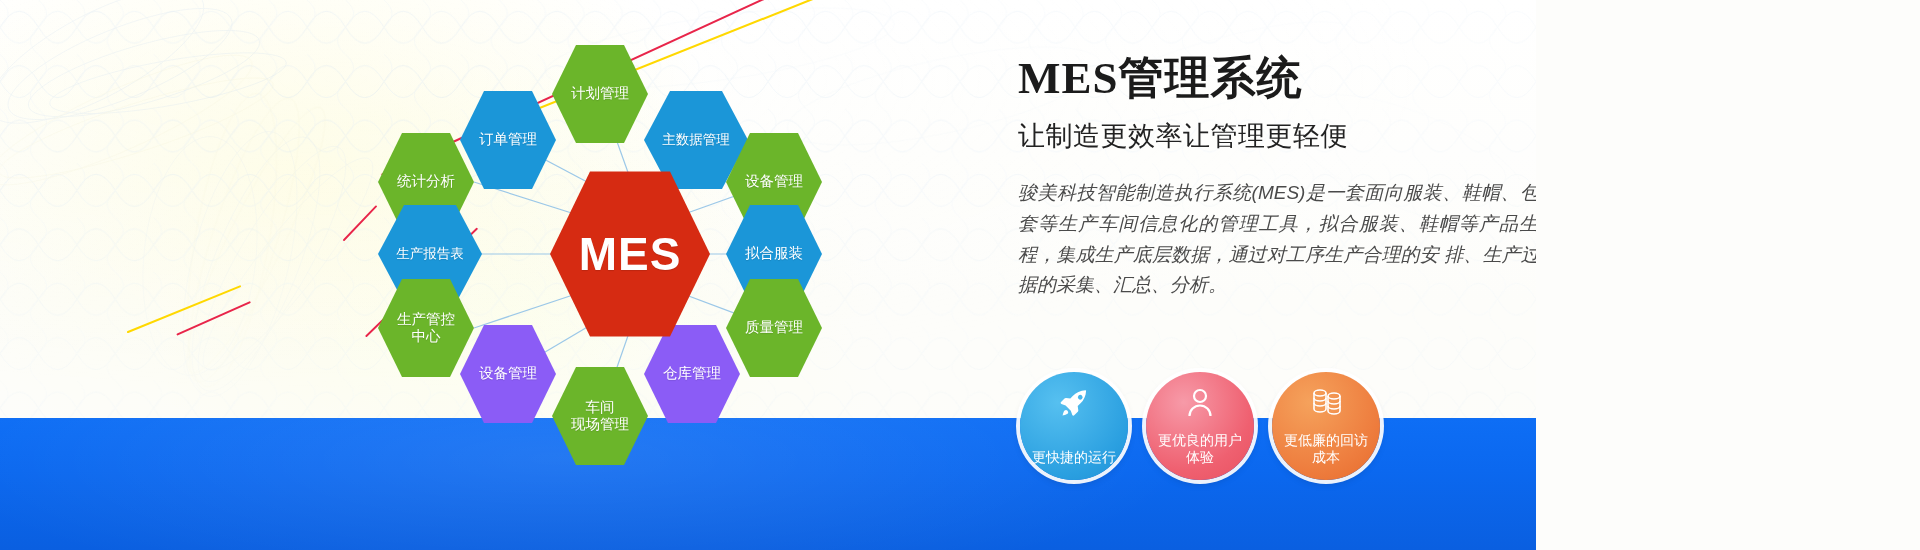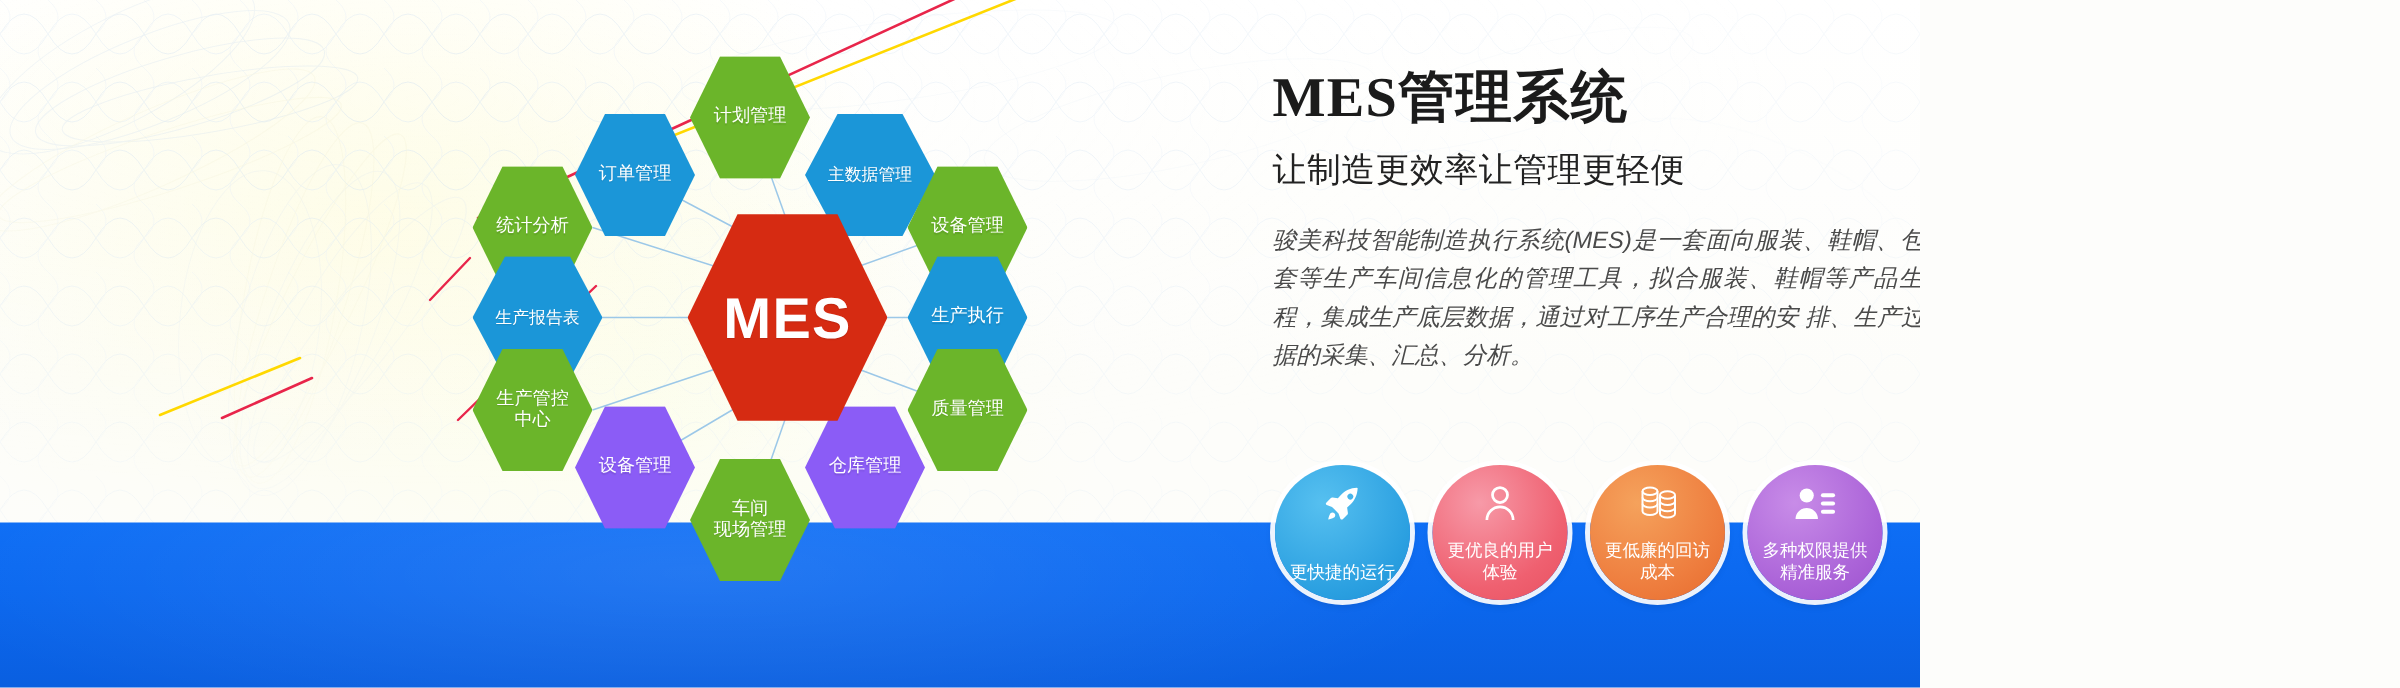--- a/index.html
+++ b/index.html
@@ -158,21 +158,21 @@
     <div class="hex sm hx-blue" style="left:244px;top:78px;width:104px;font-size:13.5px;">
         <span>主数据管理</span>
       </div>
     <div class="hex sm hx-green" style="left:326px;top:120px;">
         <span>设备管理</span>
       </div>
     <div class="hex sm hx-blue" style="left:-22px;top:192px;width:104px;font-size:13.5px;">
         <span>生产报告表</span>
       </div>
     <div class="hex sm hx-blue" style="left:326px;top:192px;">
-        <span>生产执行</span>
+        <span>拟合服装</span>
       </div>
     <div class="hex sm hx-green" style="left:-22px;top:266px;">
         <span class="ml">生产管控<br>中心</span>
       </div>
     <div class="hex sm hx-green" style="left:326px;top:266px;">
         <span>质量管理</span>
       </div>
     <div class="hex sm hx-blue2" style="left:60px;top:312px;">
         <span>设备管理</span>
       </div>
@@ -223,27 +223,15 @@
           <path d="M5 6v16M17 6v16M5 22c0 1.7 2.7 3 6 3s6-1.3 6-3"></path>
           <path d="M5 11c0 1.7 2.7 3 6 3s6-1.3 6-3M5 16c0 1.7 2.7 3 6 3s6-1.3 6-3"></path>
           <ellipse cx="25" cy="9" rx="6" ry="3"></ellipse>
           <path d="M19 9v15M31 9v15M19 24c0 1.7 2.7 3 6 3s6-1.3 6-3"></path>
           <path d="M19 14c0 1.7 2.7 3 6 3s6-1.3 6-3M19 19c0 1.7 2.7 3 6 3s6-1.3 6-3"></path>
         </svg>
       </span>
       <span class="blabel">更低廉的回访<br>成本</span>
     </div>
 
-    <div class="badge bg-purple">
-      <span class="ico">
-        <svg viewBox="0 0 36 32" width="36" height="32" fill="#fff">
-          <circle cx="11" cy="9" r="6"></circle>
-          <path d="M1.5 29c0-5.2 4.3-9.5 9.5-9.5s9.5 4.3 9.5 9.5z"></path>
-          <rect x="23" y="7" width="12" height="3.4" rx="1.7"></rect>
-          <rect x="23" y="14" width="12" height="3.4" rx="1.7"></rect>
-          <rect x="23" y="21" width="12" height="3.4" rx="1.7"></rect>
-        </svg>
-      </span>
-      <span class="blabel">多种权限提供<br>精准服务</span>
-    </div>
 
   </div>
 </div>
 
 </body></html>

